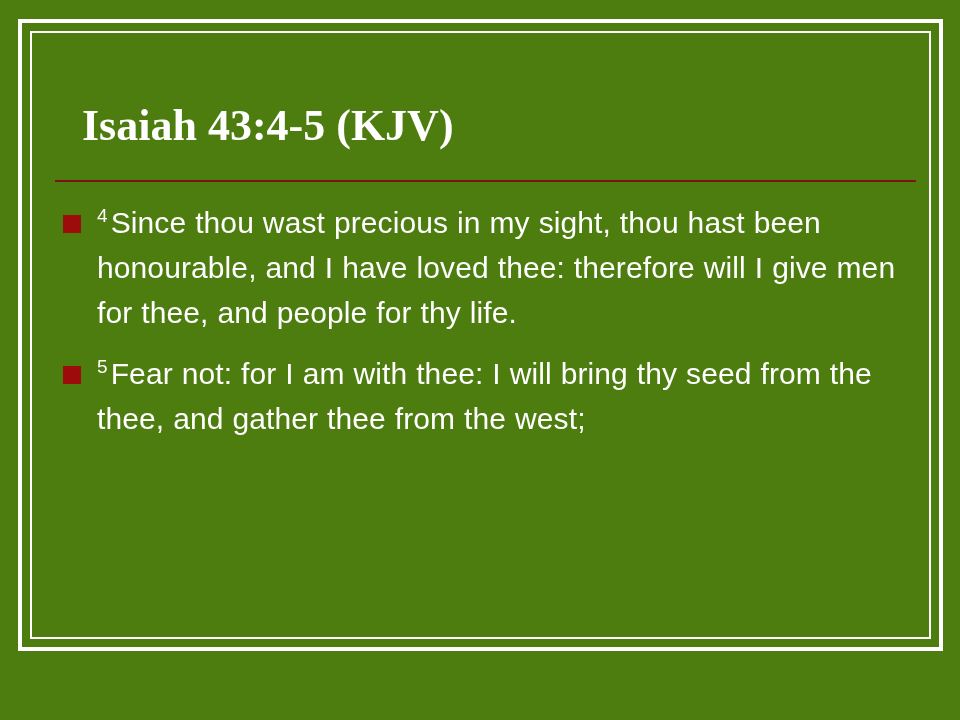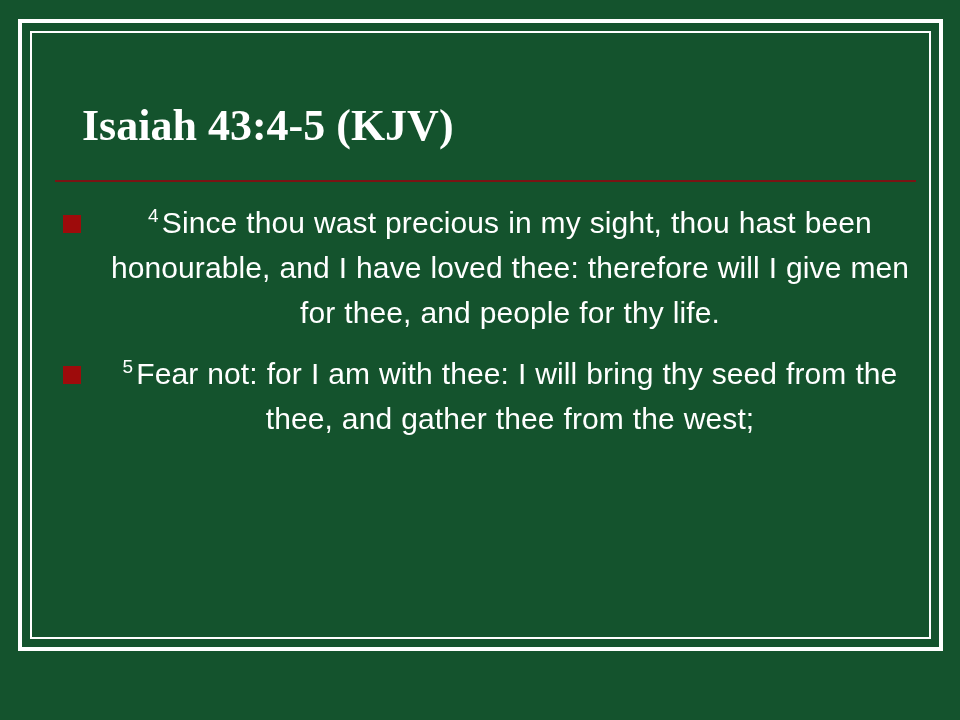--- a/index.html
+++ b/index.html
@@ -12,21 +12,21 @@
     height: 720px;
     overflow: hidden;
     font-family: "Liberation Sans", sans-serif;
   }
 
   
   .slide {
     position: relative;
     width: 960px;
     height: 720px;
-    background: #14532d;
+    background: #4d7c0f;
     box-sizing: border-box;
   }
 
   
   .frame-outer {
     position: absolute;
     left: 18px;
     top: 19px;
     width: 925px;
     height: 632px;
@@ -79,21 +79,20 @@
     height: 2px;
     background: #7a1414;
   }
 
   
   .body {
     position: absolute;
     left: 12px;
     top: 163px;
     width: 875px;
-    text-align: center;
   }
 
   .bullet-row {
     position: relative;
     padding-left: 49px;
     margin-bottom: 16px;
   }
 
   .bullet-marker {
     position: absolute;

